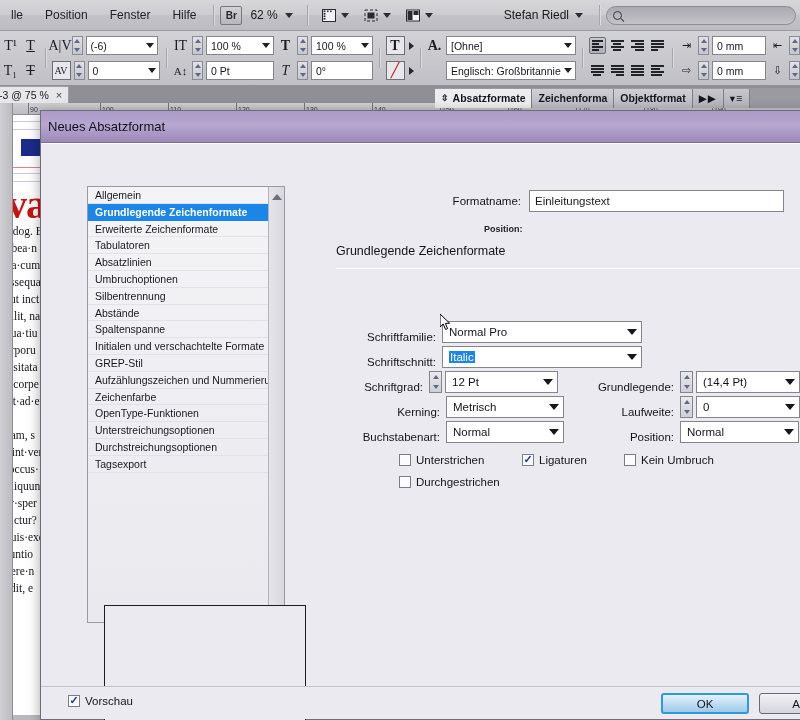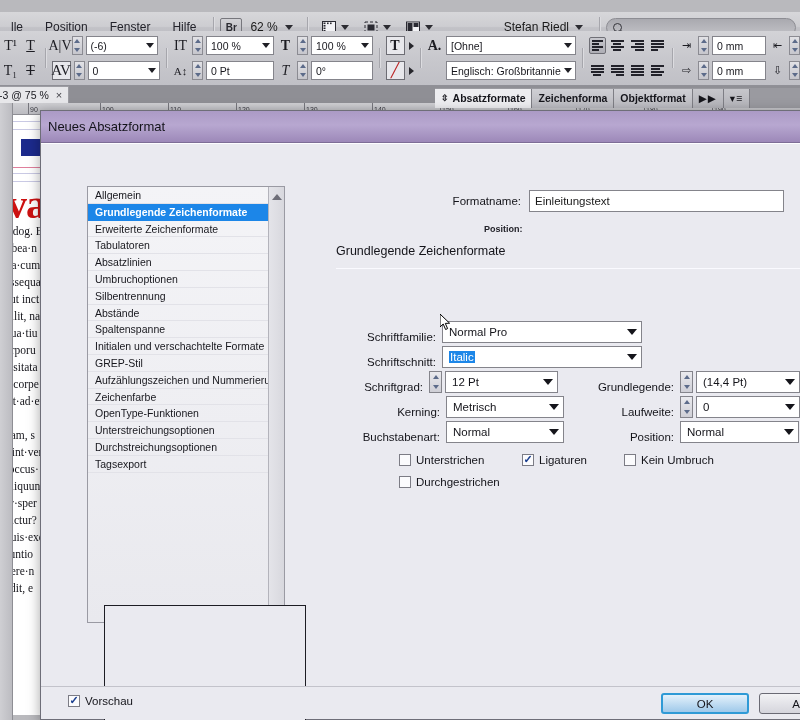--- a/index.html
+++ b/index.html
@@ -10,21 +10,21 @@
     font-size:11px; color:#1a1a1a;
     background:#b9b9bd;
     position:relative;
     -webkit-font-smoothing:antialiased;
   }
 
   
   #app { position:absolute; inset:0; }
 
   .menubar {
-    position:absolute; left:0; top:12px; width:800px; height:31px;
+    position:absolute; left:0; top:0; width:800px; height:31px;
     background:linear-gradient(to bottom,#d7d7da 0%,#cdcdd1 48%,#c2c2c7 52%,#bcbcc2 100%);
     border-bottom:1px solid #9a9aa0;
     display:flex; align-items:center;
   }
   .menu-item { padding:0 11px; font-size:12px; color:#22222a; white-space:nowrap; }
   .vsep { width:1px; height:20px; background:#a6a6ac; margin:0 6px;
           box-shadow:1px 0 0 #dcdce0; }
   .br-btn {
     width:22px; height:19px; border:1px solid #77777d; border-radius:2px;
     background:linear-gradient(to bottom,#d2d2d6,#b6b6bc);
@@ -307,21 +307,21 @@
             <span class="dn">
               <i class="tri-d"></i>
             </span>
           </span>
         <span class="field" style="width:72px;">
           <span class="val">(-6)</span>
           <i class="dd"></i>
         </span>
       </div>
       <div class="ctrl-row">
-        <span class="tglyph boxed" style="font-size:15px;">AV</span>
+        <span class="tglyph boxed" style="font-size:10px;">AV</span>
         <span class="spin">
             <span class="up">
               <i class="tri-u"></i>
             </span>
             <span class="dn">
               <i class="tri-d"></i>
             </span>
           </span>
         <span class="field" style="width:72px;">
           <span class="val">0</span>

